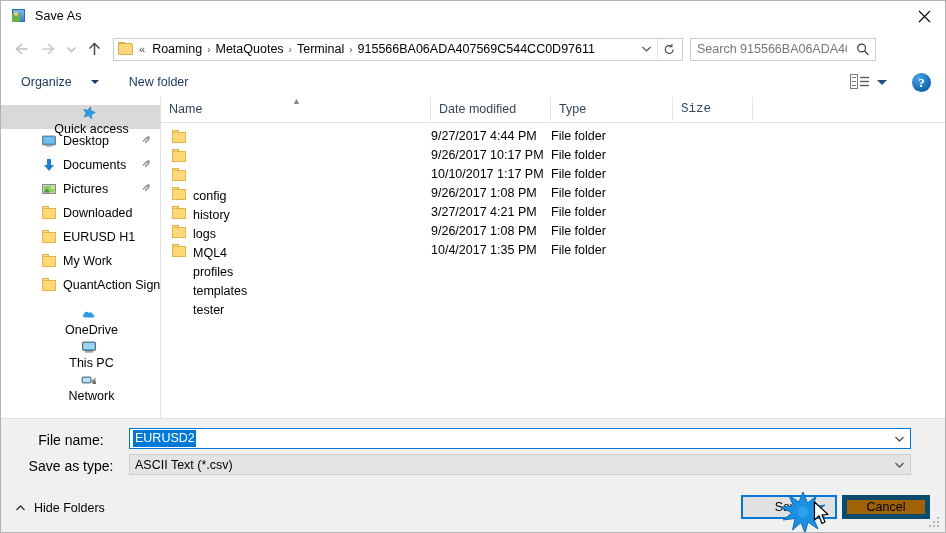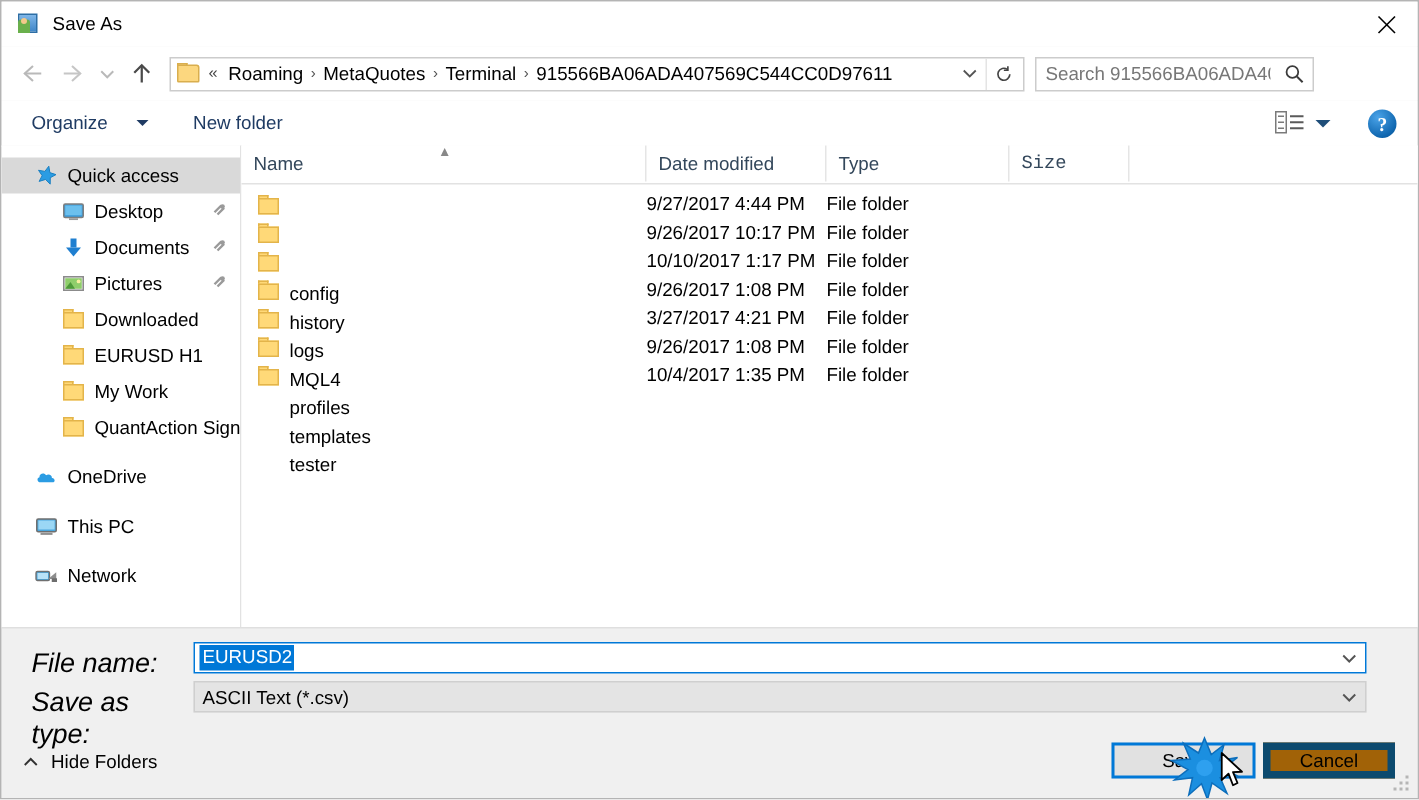--- a/index.html
+++ b/index.html
@@ -228,21 +228,21 @@
   .nav-item.selected { background: #d9d9d9; }
   .nav-item .ni-icon {
     width: 16px; height: 16px;
     margin-right: 6px;
     flex: none; position: relative;
   }
   .nav-item .ni-label { line-height: 16px; }
   .nav-item .pin {
     position: absolute; right: 9px; top: 5px;
   }
-  .lvl0 { padding-left: 22px; }
+  .lvl0 { padding-left: 22px; flex-direction: column; }
   .lvl1 { padding-left: 40px; }
   .nav-gap { height: 9px; }
 
   
   .ico-folder { position: relative; }
   .ico-folder .fb {
     position: absolute; left: 1px; top: 3px;
     width: 14px; height: 11px;
     background: #ffd978;
     border: 1px solid #e3b44a;
@@ -302,23 +302,22 @@
 
   
   .bottom {
     position: absolute; left: 0; top: 417px;
     width: 946px; height: 116px;
     background: #f0f0f0;
     border-top: 1px solid #dfdfdf;
   }
   .lbl {
     position: absolute;
-    font-size: 18px; color: #000;
-    text-align: left;
-    font-style: italic;
+    font-size: 14px; color: #000;
+    text-align: center;
   }
   .fileinput {
     position: absolute;
     left: 128px; top: 427px;
     width: 782px; height: 21px;
     background: #fff;
     border: 1px solid #0078d7;
     box-sizing: border-box;
     display: flex; align-items: center;
   }

